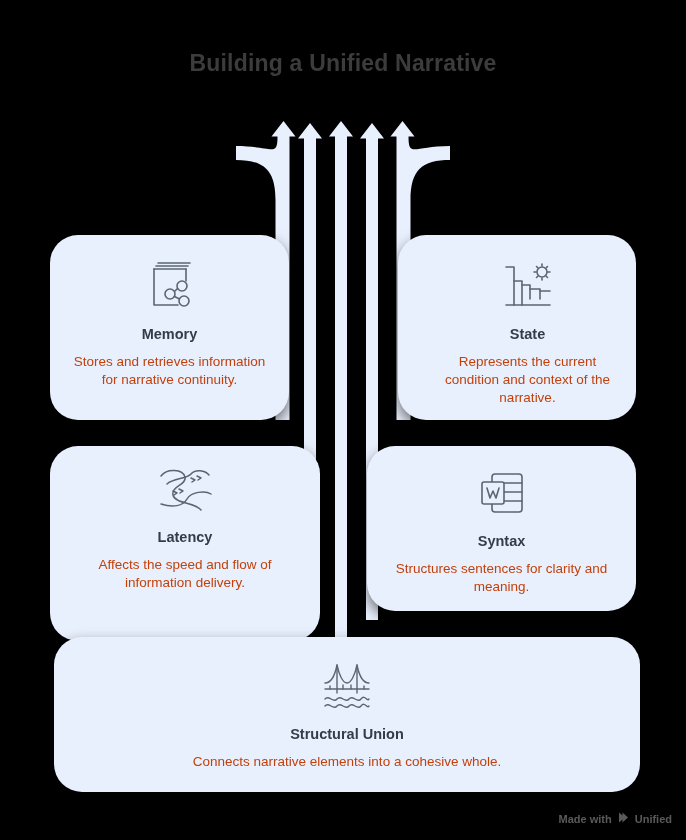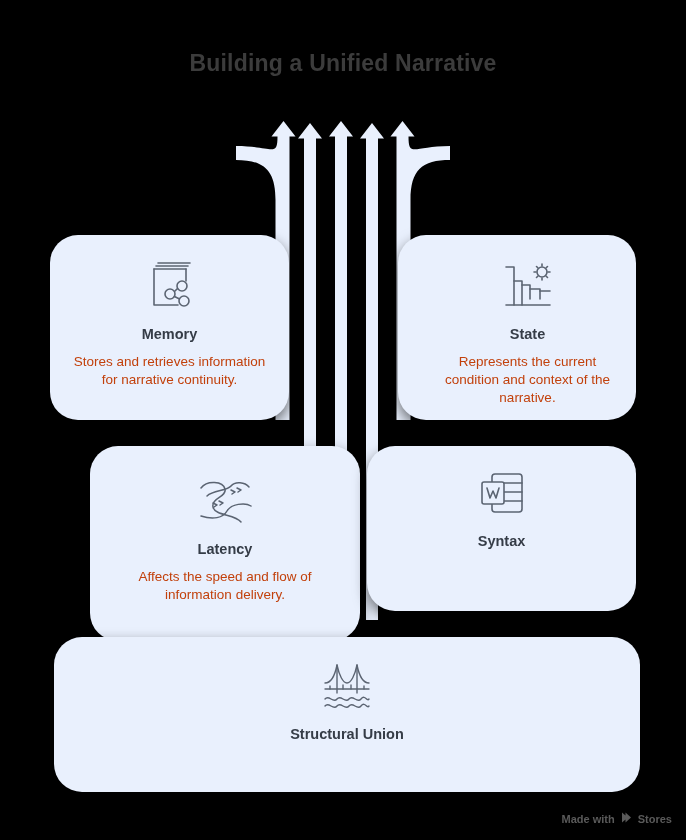--- a/index.html
+++ b/index.html
@@ -70,21 +70,21 @@
     line-height: 18px;
     color: #c2410c;
     margin-top: 11px;
     text-align: center;
     padding: 0 22px;
   }
 
   
   #card-memory  { left: 50px;  top: 235px; width: 239px; height: 185px; padding-top: 24px; }
   #card-state   { left: 398px; top: 235px; width: 238px; height: 185px; padding-top: 24px; padding-left: 21px; }
-  #card-latency { left: 50px;  top: 446px; width: 270px; height: 195px; padding-top: 30px; margin-left: 40px; }
+  #card-latency { left: 50px;  top: 446px; width: 270px; height: 195px; padding-top: 18px; }
   #card-syntax  { left: 367px; top: 446px; width: 269px; height: 165px; padding-top: 22px; }
   #card-union   { left: 54px;  top: 637px; width: 586px; height: 155px; padding-top: 22px; }
 
   
   #watermark {
     position: absolute;
     right: 14px;
     bottom: 14px;
     display: flex;
     align-items: center;
@@ -205,43 +205,45 @@
       <svg width="52" height="48" viewBox="0 0 52 48" fill="none" stroke="#5b6472" stroke-width="1.6" stroke-linecap="round" stroke-linejoin="round">
         <rect x="16" y="4" width="30" height="38" rx="3"></rect>
         <path d="M24 13 L46 13"></path>
         <path d="M24 22 L46 22"></path>
         <path d="M24 31 L46 31"></path>
         <rect x="6" y="12" width="22" height="22" rx="2" fill="#e9f0fd"></rect>
         <path d="M11 18 L14 28 L17 21 L20 28 L23 18"></path>
       </svg>
     </span>
     <div class="card-title">Syntax</div>
+    <div class="card-desc">Structures sentences for clarity and meaning.</div>
   </div>
 
   <div class="card" id="card-union">
     <span class="card-icon">
       <svg width="56" height="50" viewBox="0 0 56 50" fill="none" stroke="#5b6472" stroke-width="1.4" stroke-linecap="round" stroke-linejoin="round">
         <path d="M18 4 L18 32"></path>
         <path d="M38 4 L38 32"></path>
         <path d="M6 28 L50 28"></path>
         <path d="M6 22 C12 22 16 14 18 4 C20 14 24 22 28 22 C32 22 36 14 38 4 C40 14 44 22 50 22"></path>
         <path d="M11 25 L11 28"></path>
         <path d="M24 24 L24 28"></path>
         <path d="M32 24 L32 28"></path>
         <path d="M45 25 L45 28"></path>
         <path d="M6 38 C10 33 14 43 18 38 C22 33 26 43 30 38 C34 33 38 43 42 38 C46 33 48 41 50 38"></path>
         <path d="M6 45 C10 40 14 50 18 45 C22 40 26 50 30 45 C34 40 38 50 42 45 C46 40 48 48 50 45"></path>
       </svg>
     </span>
     <div class="card-title">Structural Union</div>
+    <div class="card-desc">Connects narrative elements into a cohesive whole.</div>
   </div>
 
   <div id="watermark">
     <span>Made with</span>
     <span class="wm-logo">
       <svg width="13" height="13" viewBox="0 0 13 13" fill="#5a5a5a">
         <path d="M2 1.5 L2 11.5 L5.5 8.5 L5.5 11.5 L11 6.5 L5.5 1.5 L5.5 4.5 Z"></path>
       </svg>
     </span>
-    <span>Stores</span>
+    <span>Unified</span>
   </div>
 
 </div>
 
 </body></html>

